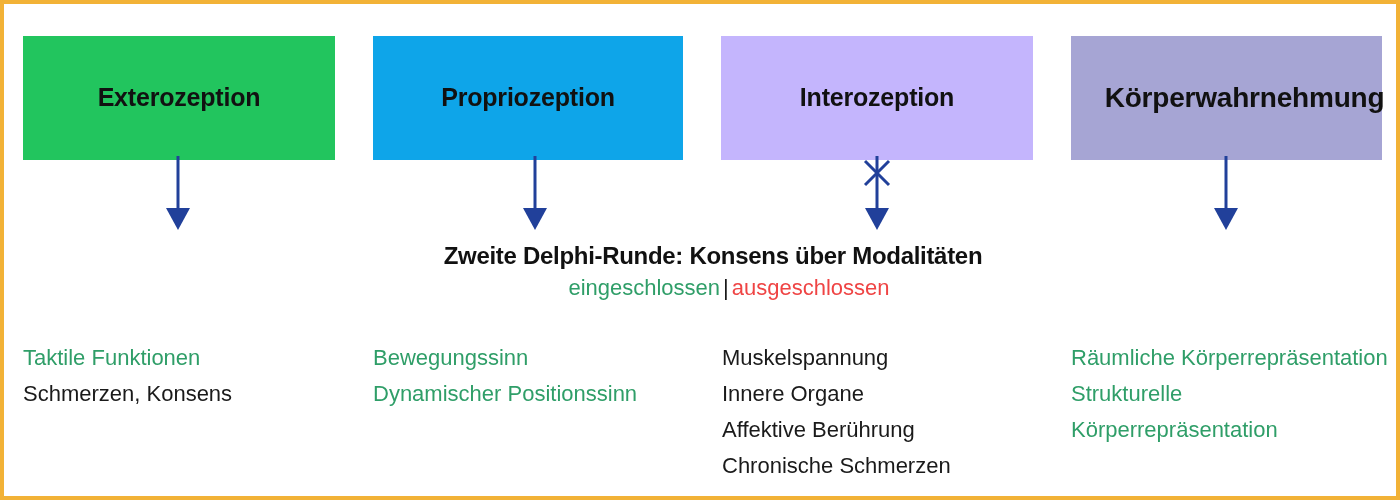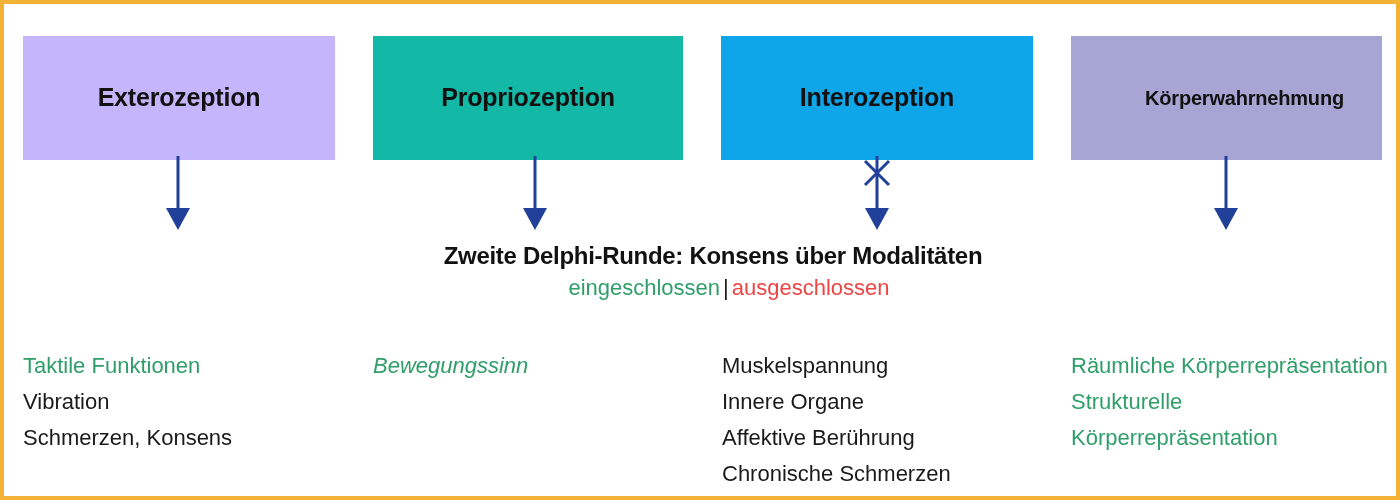--- a/index.html
+++ b/index.html
@@ -36,25 +36,25 @@
     text-align: center;
   }
   .mod-box .mod-label {
     font-weight: bold;
     font-size: 25px;
     color: #111111;
     letter-spacing: -0.2px;
     line-height: 1.1;
     white-space: nowrap;
   }
-  #box-0 { left: 19px;   top: 32px; width: 312px; height: 124px; background: #c4b5fd; }
-  #box-1 { left: 369px;  top: 32px; width: 310px; height: 124px; background: #14b8a6; }
-  #box-2 { left: 717px;  top: 32px; width: 312px; height: 124px; background: #0ea5e9; }
+  #box-0 { left: 19px;   top: 32px; width: 312px; height: 124px; background: #22c55e; }
+  #box-1 { left: 369px;  top: 32px; width: 310px; height: 124px; background: #0ea5e9; }
+  #box-2 { left: 717px;  top: 32px; width: 312px; height: 124px; background: #c4b5fd; }
   #box-3 { left: 1067px; top: 32px; width: 311px; height: 124px; background: #a6a5d4; }
-  #box-3 .mod-label { font-size: 20px; margin-left: 36px; }
+  #box-3 .mod-label { font-size: 28px; margin-left: 36px; }
 
   
   .arrow-svg {
     position: absolute;
     top: 152px;
     width: 40px;
     height: 78px;
     overflow: visible;
   }
   #arrow-0 { left: 154px; }
@@ -85,24 +85,24 @@
     line-height: 1.2;
     padding-left: 18px;
   }
   .legend-included { color: #2f9e68; margin-left: 32px; }
   .legend-sep { color: #1a1a1a; padding: 0 3px; }
   .legend-excluded { color: #ef4444; }
 
   
   .item-col {
     position: absolute;
-    top: 344px;
+    top: 336px;
   }
   #col-0 { left: 19px;   width: 330px; }
-  #col-1 { left: 369px;  width: 330px; font-style: italic; }
+  #col-1 { left: 369px;  width: 330px; }
   #col-2 { left: 718px;  width: 330px; }
   #col-3 { left: 1067px; width: 320px; }
   .item {
     font-size: 22px;
     line-height: 36px;
     color: #1a1a1a;
     white-space: nowrap;
   }
   .item.included { color: #2f9e68; }
   .item.excluded { color: #1a1a1a; }
@@ -151,26 +151,26 @@
 
     <div id="consensus">
       <div id="consensus-title">Zweite Delphi-Runde: Konsens über Modalitäten</div>
       <div id="consensus-legend">
         <span class="legend-included">eingeschlossen</span><span class="legend-sep">|</span><span class="legend-excluded">ausgeschlossen</span>
       </div>
     </div>
 
     <div class="item-col" id="col-0">
       <div class="item included">Taktile Funktionen</div>
-      <div class="item excluded">Vibration</div>
       <div class="item excluded">Schmerzen, Konsens</div>
     </div>
 
     <div class="item-col" id="col-1">
       <div class="item included">Bewegungssinn</div>
+      <div class="item included">Dynamischer Positionssinn</div>
     </div>
 
     <div class="item-col" id="col-3">
       <div class="item included wrap">Räumliche Körperrepräsentation</div>
       <div class="item included wrap">Strukturelle Körperrepräsentation</div>
     </div>
 
     <div class="item-col" id="col-2">
       <div class="item excluded">Muskelspannung</div>
       <div class="item excluded">Innere Organe</div>

